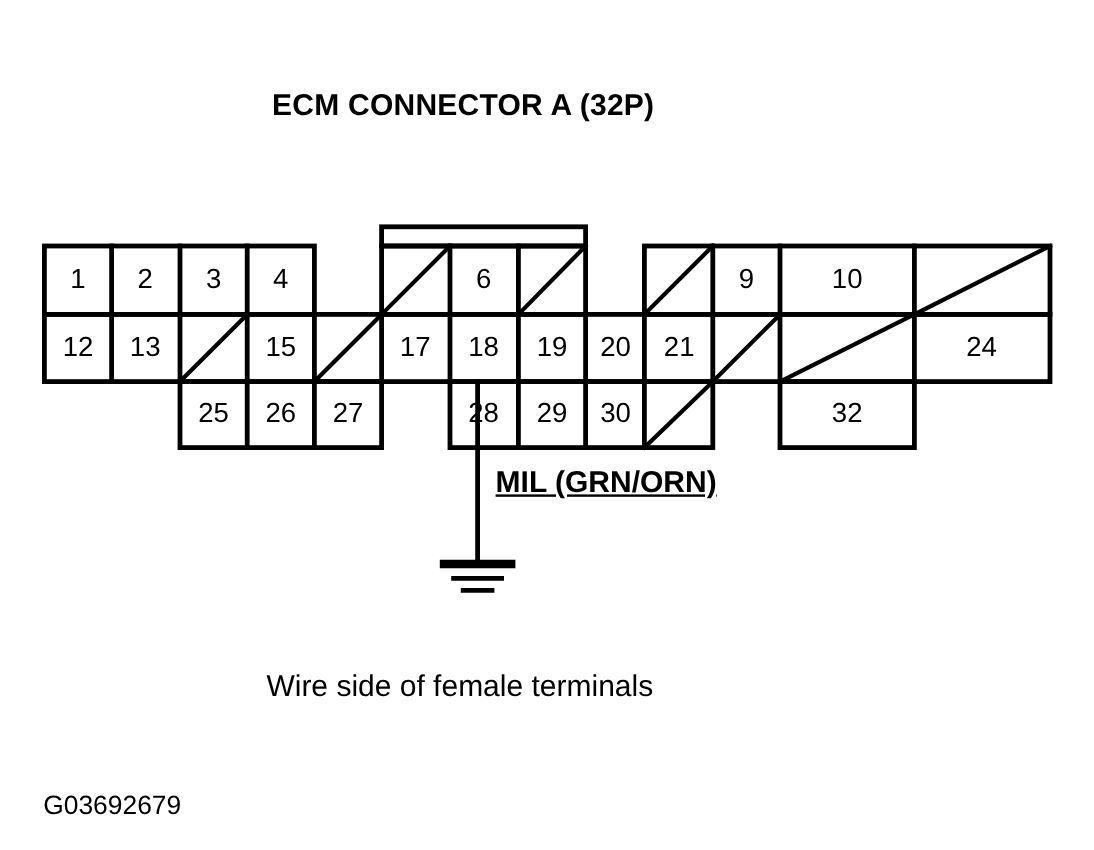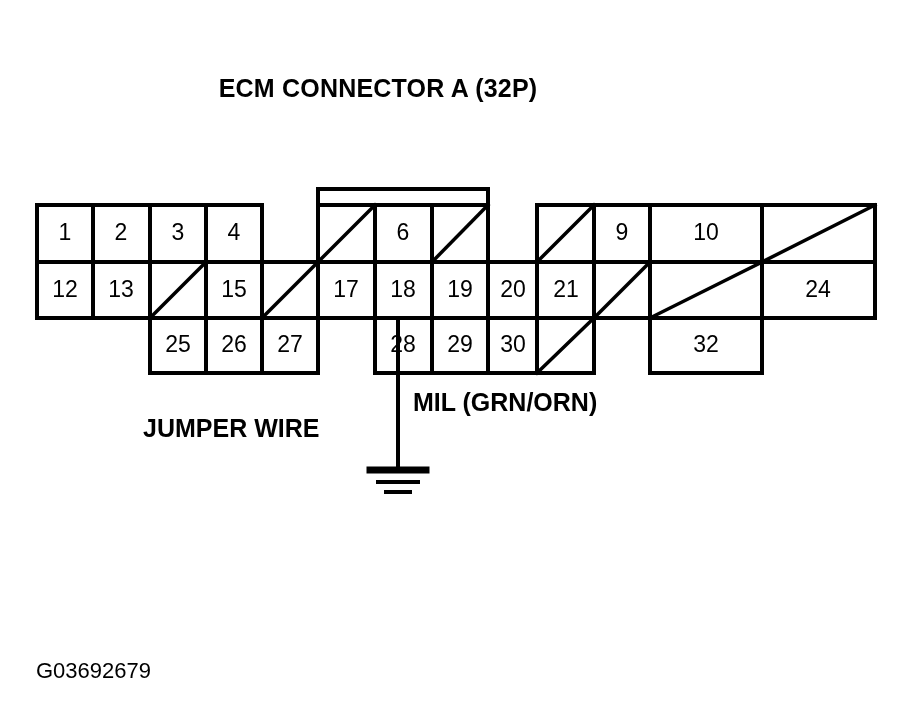--- a/index.html
+++ b/index.html
@@ -2,21 +2,21 @@
 <html><head>
 <meta charset="utf-8">
 <title>ECM Connector A (32P)</title>
 <style>
   html,body{margin:0;padding:0;background:#ffffff;}
   body{
     width:912px;height:708px;position:relative;overflow:hidden;
     font-family:"Liberation Sans","DejaVu Sans",sans-serif;
     color:#000000;
   }
-  #diagram-root{position:absolute;left:0;top:0;width:756px;height:708px;}
+  #diagram-root{position:absolute;left:0;top:0;width:756px;height:708px;padding-left:16px;}
 
   .title{
     position:absolute;
     left:0;right:0;top:74px;
     text-align:center;
     font-size:25px;
     font-weight:bold;
     letter-spacing:0.2px;
     white-space:nowrap;
   }
@@ -31,20 +31,21 @@
     fill:#000000;
     text-anchor:middle;
     dominant-baseline:middle;
   }
 
   .lbl{
     position:absolute;
     font-weight:bold;
     font-size:25px;
     white-space:nowrap;
+    text-decoration:underline;
   }
   #jumper-wire-label{left:143px;top:414px;}
   #mil-label{left:413px;top:388px;}
 
   .caption{
     position:absolute;
     left:222px;top:558px;
     font-size:25px;
     white-space:nowrap;
   }
@@ -169,17 +170,17 @@
       <text x="178" y="346">25</text>
       <text x="234" y="346">26</text>
       <text x="290" y="346">27</text>
       <text x="403" y="346">28</text>
       <text x="460" y="346">29</text>
       <text x="513" y="346">30</text>
       <text x="706" y="346">32</text>
     </g>
   </svg>
 
-  <div class="lbl" id="jumper-wire-label">JUMPER WIRE</div>
   <div class="lbl" id="mil-label">MIL (GRN/ORN)</div>
 
+  <div class="caption">Wire side of female terminals</div>
   <div class="figcode">G03692679</div>
 </div>
 
 </body></html>

